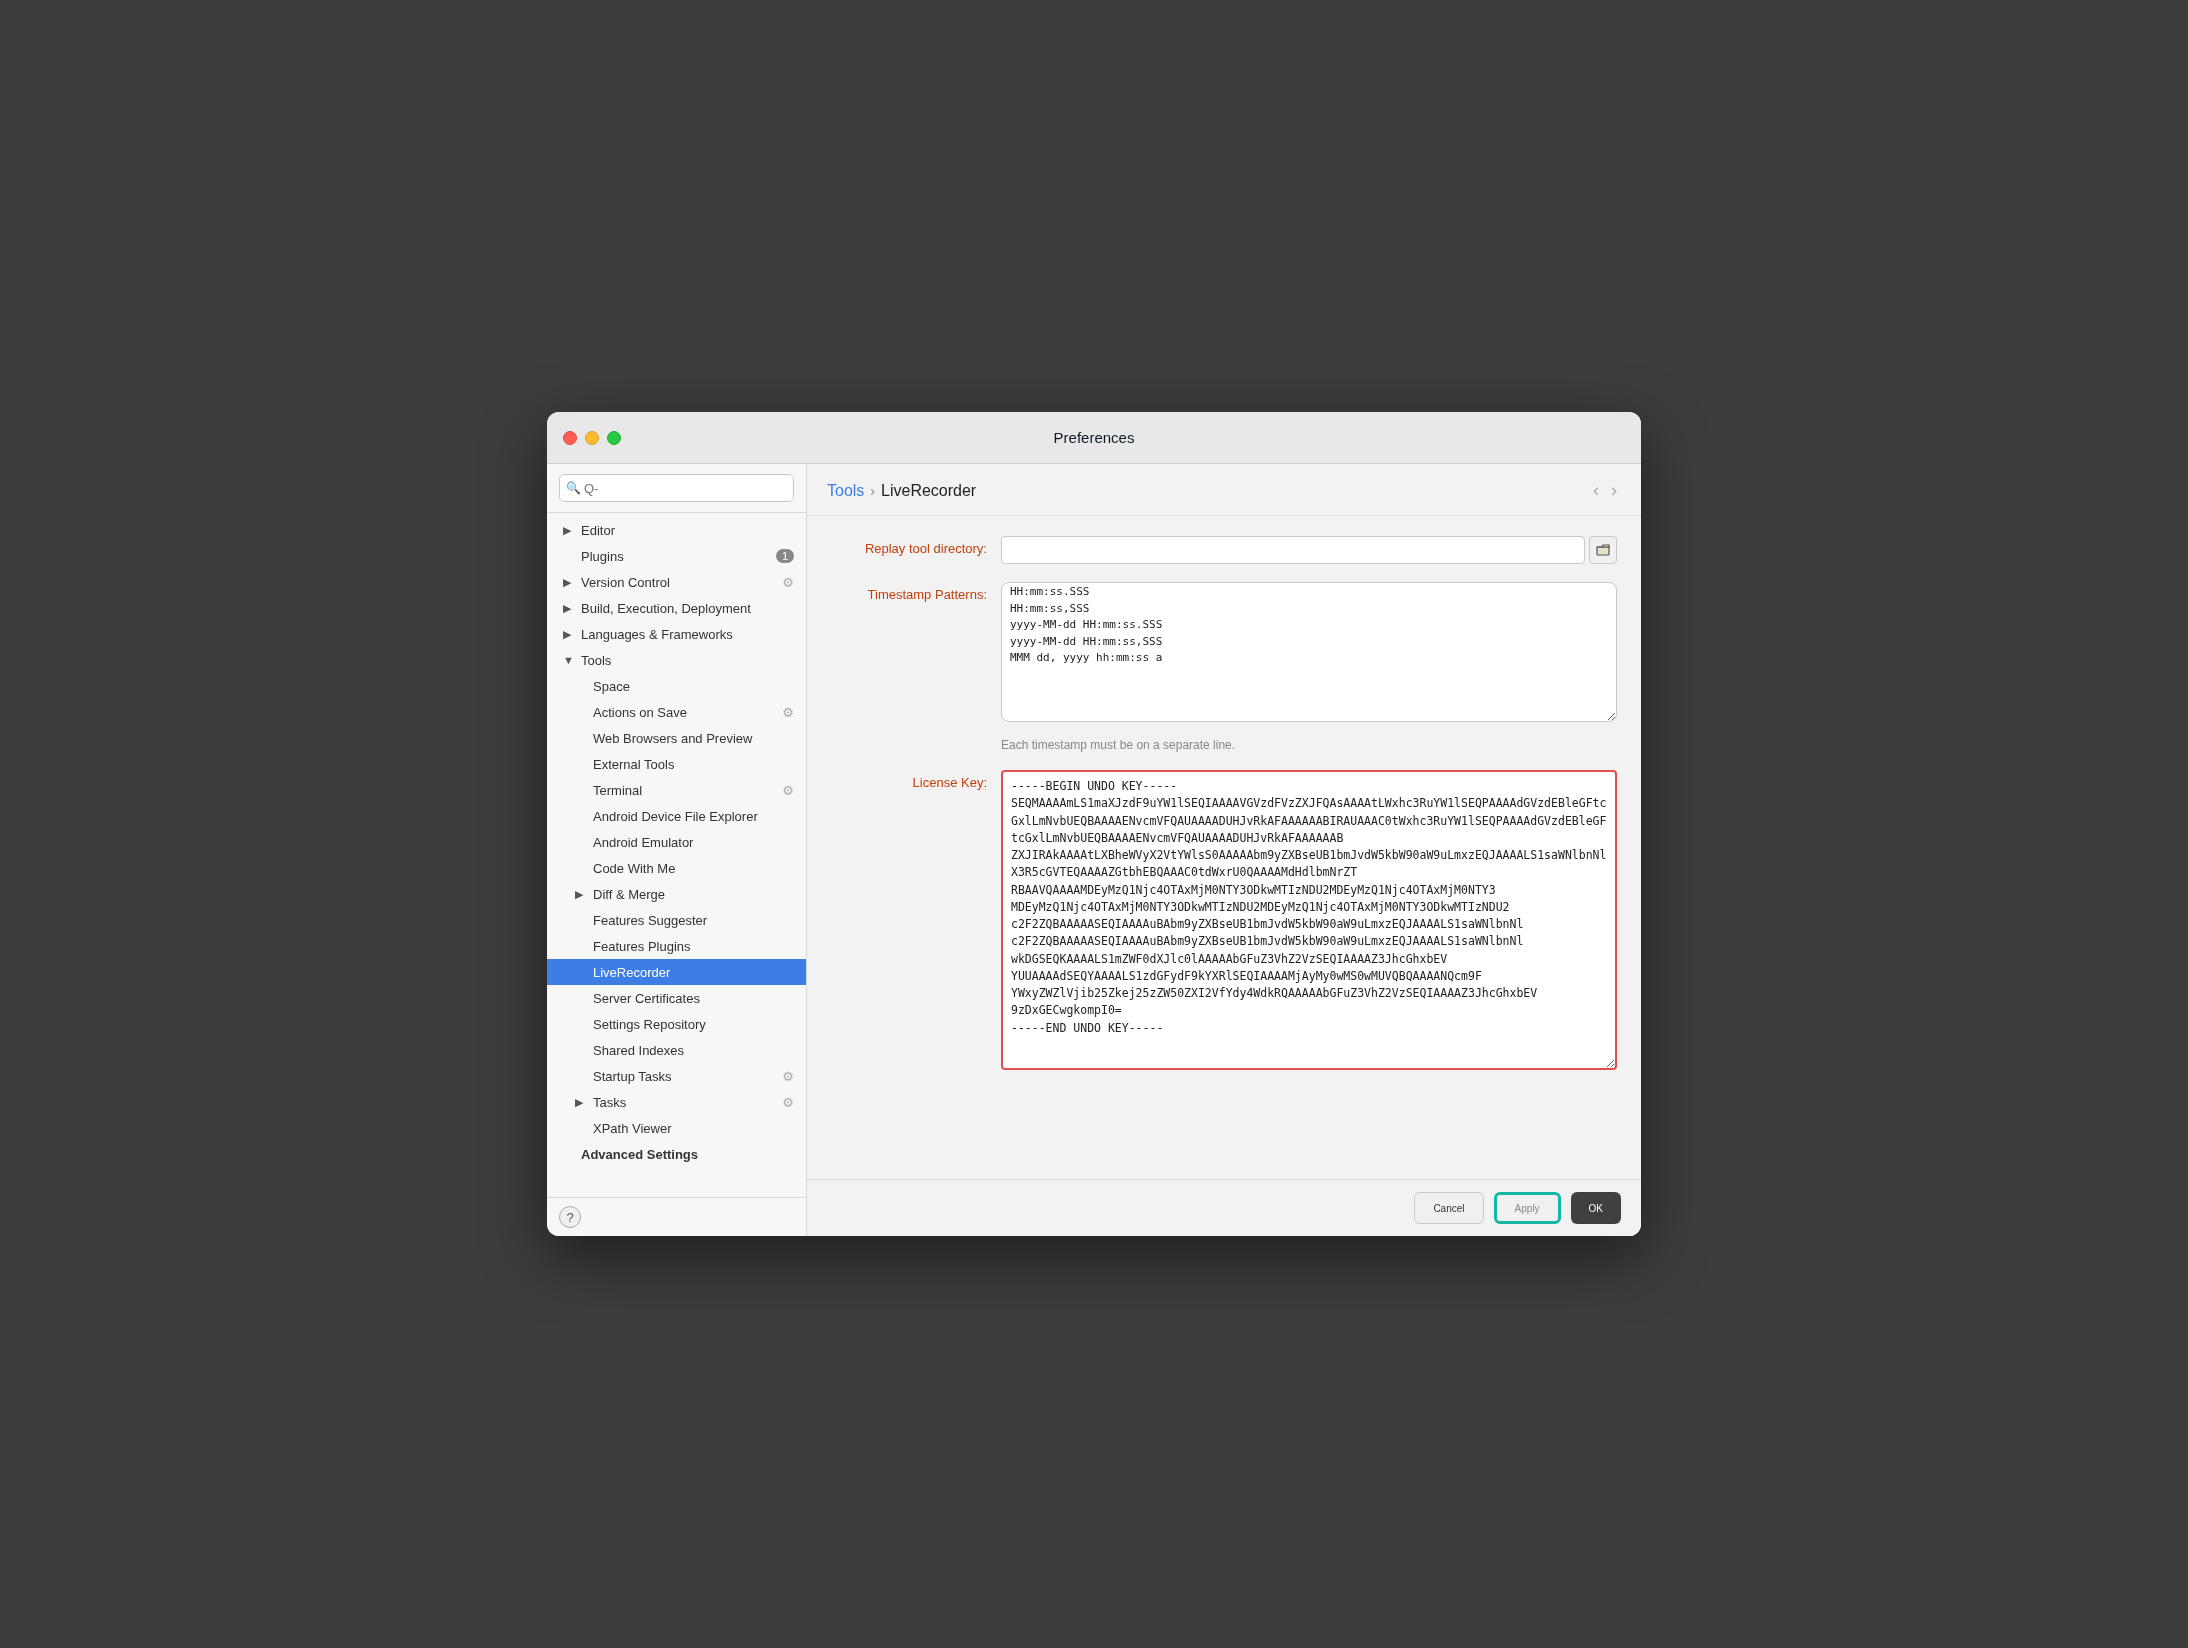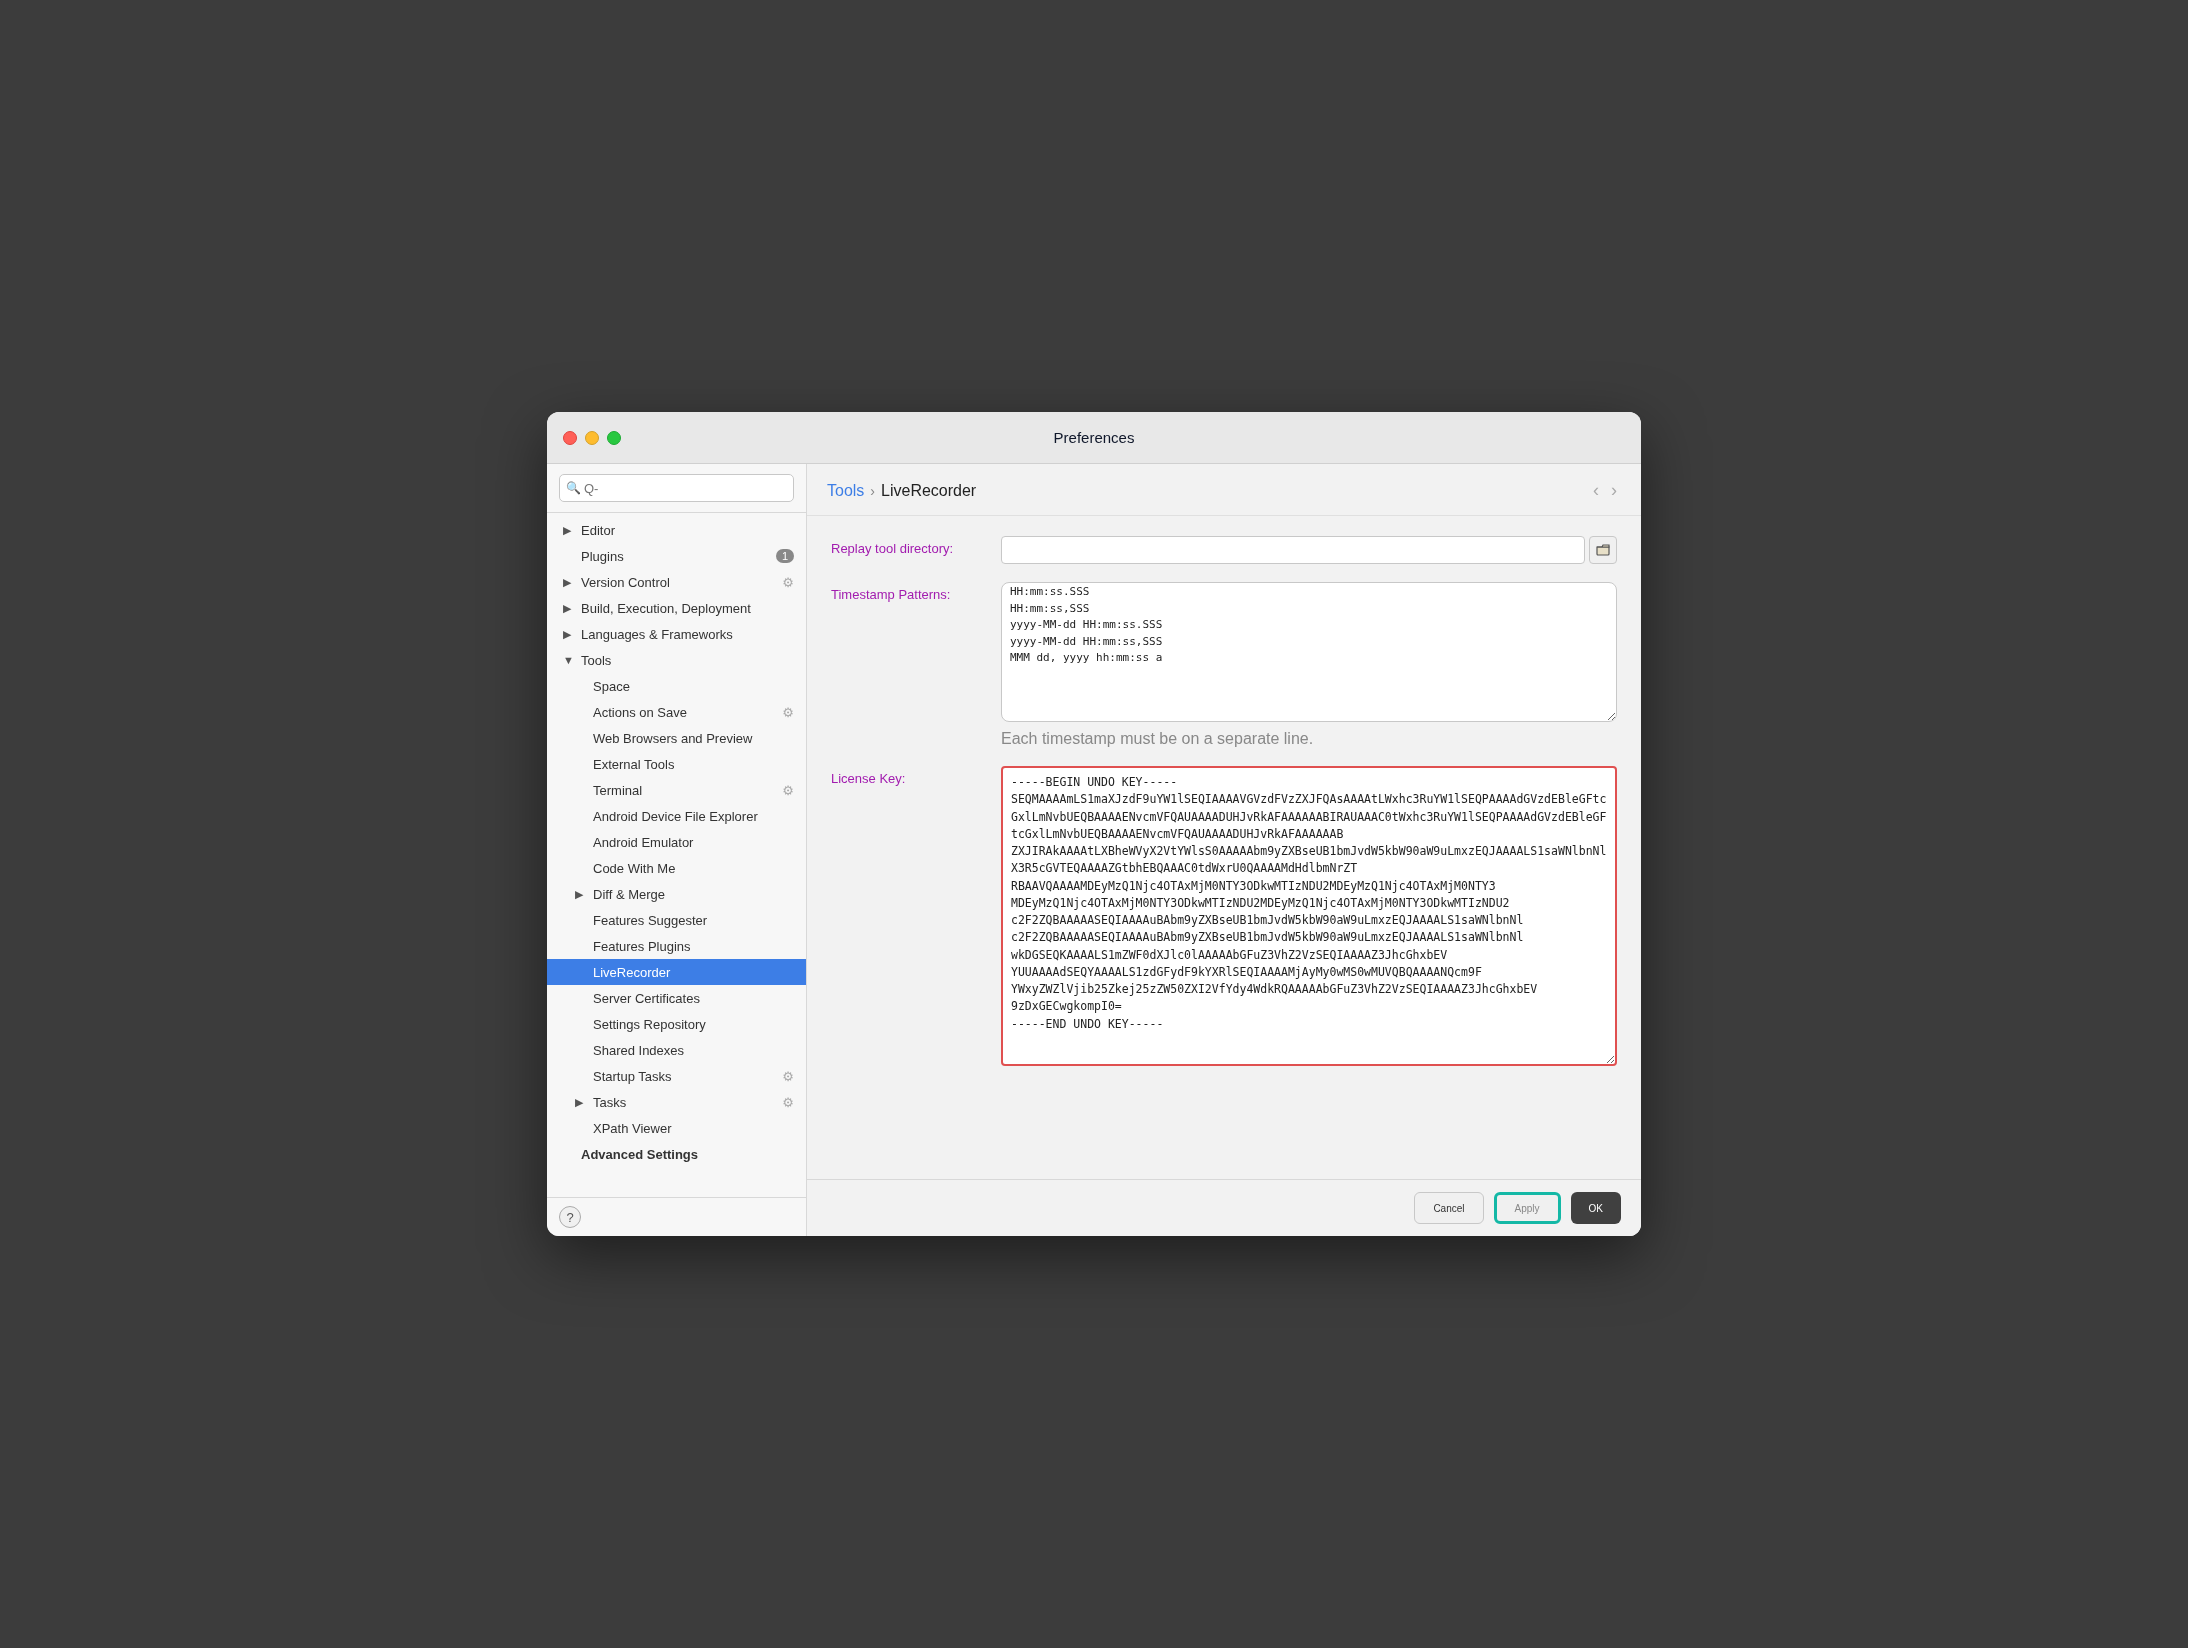--- a/index.html
+++ b/index.html
@@ -204,25 +204,25 @@
       overflow-y: auto;
       padding: 20px 24px;
     }
     .form-row {
       display: flex;
       align-items: flex-start;
       margin-bottom: 18px;
     }
     .form-label {
       font-size: 13px;
-      color: #a21caf;
+      color: #c2410c;
       width: 170px;
       flex-shrink: 0;
       padding-top: 5px;
-      text-align: left;
+      text-align: right;
       padding-right: 14px;
     }
     .form-control {
       flex: 1;
     }
     .directory-row {
       display: flex;
       align-items: center;
       gap: 4px;
     }
@@ -257,23 +257,23 @@
       background: white;
       font-size: 11px;
       font-family: "SF Mono", Menlo, monospace;
       padding: 1px 8px;
       outline: none;
       resize: vertical;
       color: #222;
       line-height: 1.5;
     }
     .hint-text {
-      font-size: 16px;
+      font-size: 12px;
       color: #888;
-      margin-top: 4px;
+      margin-top: 12px;
     }
     .license-textarea {
       width: 100%;
       height: 300px;
       border: 2px solid #e05050;
       border-radius: 4px;
       background: white;
       font-size: 11.5px;
       font-family: "SF Mono", Menlo, monospace;
       padding: 6px 8px;

